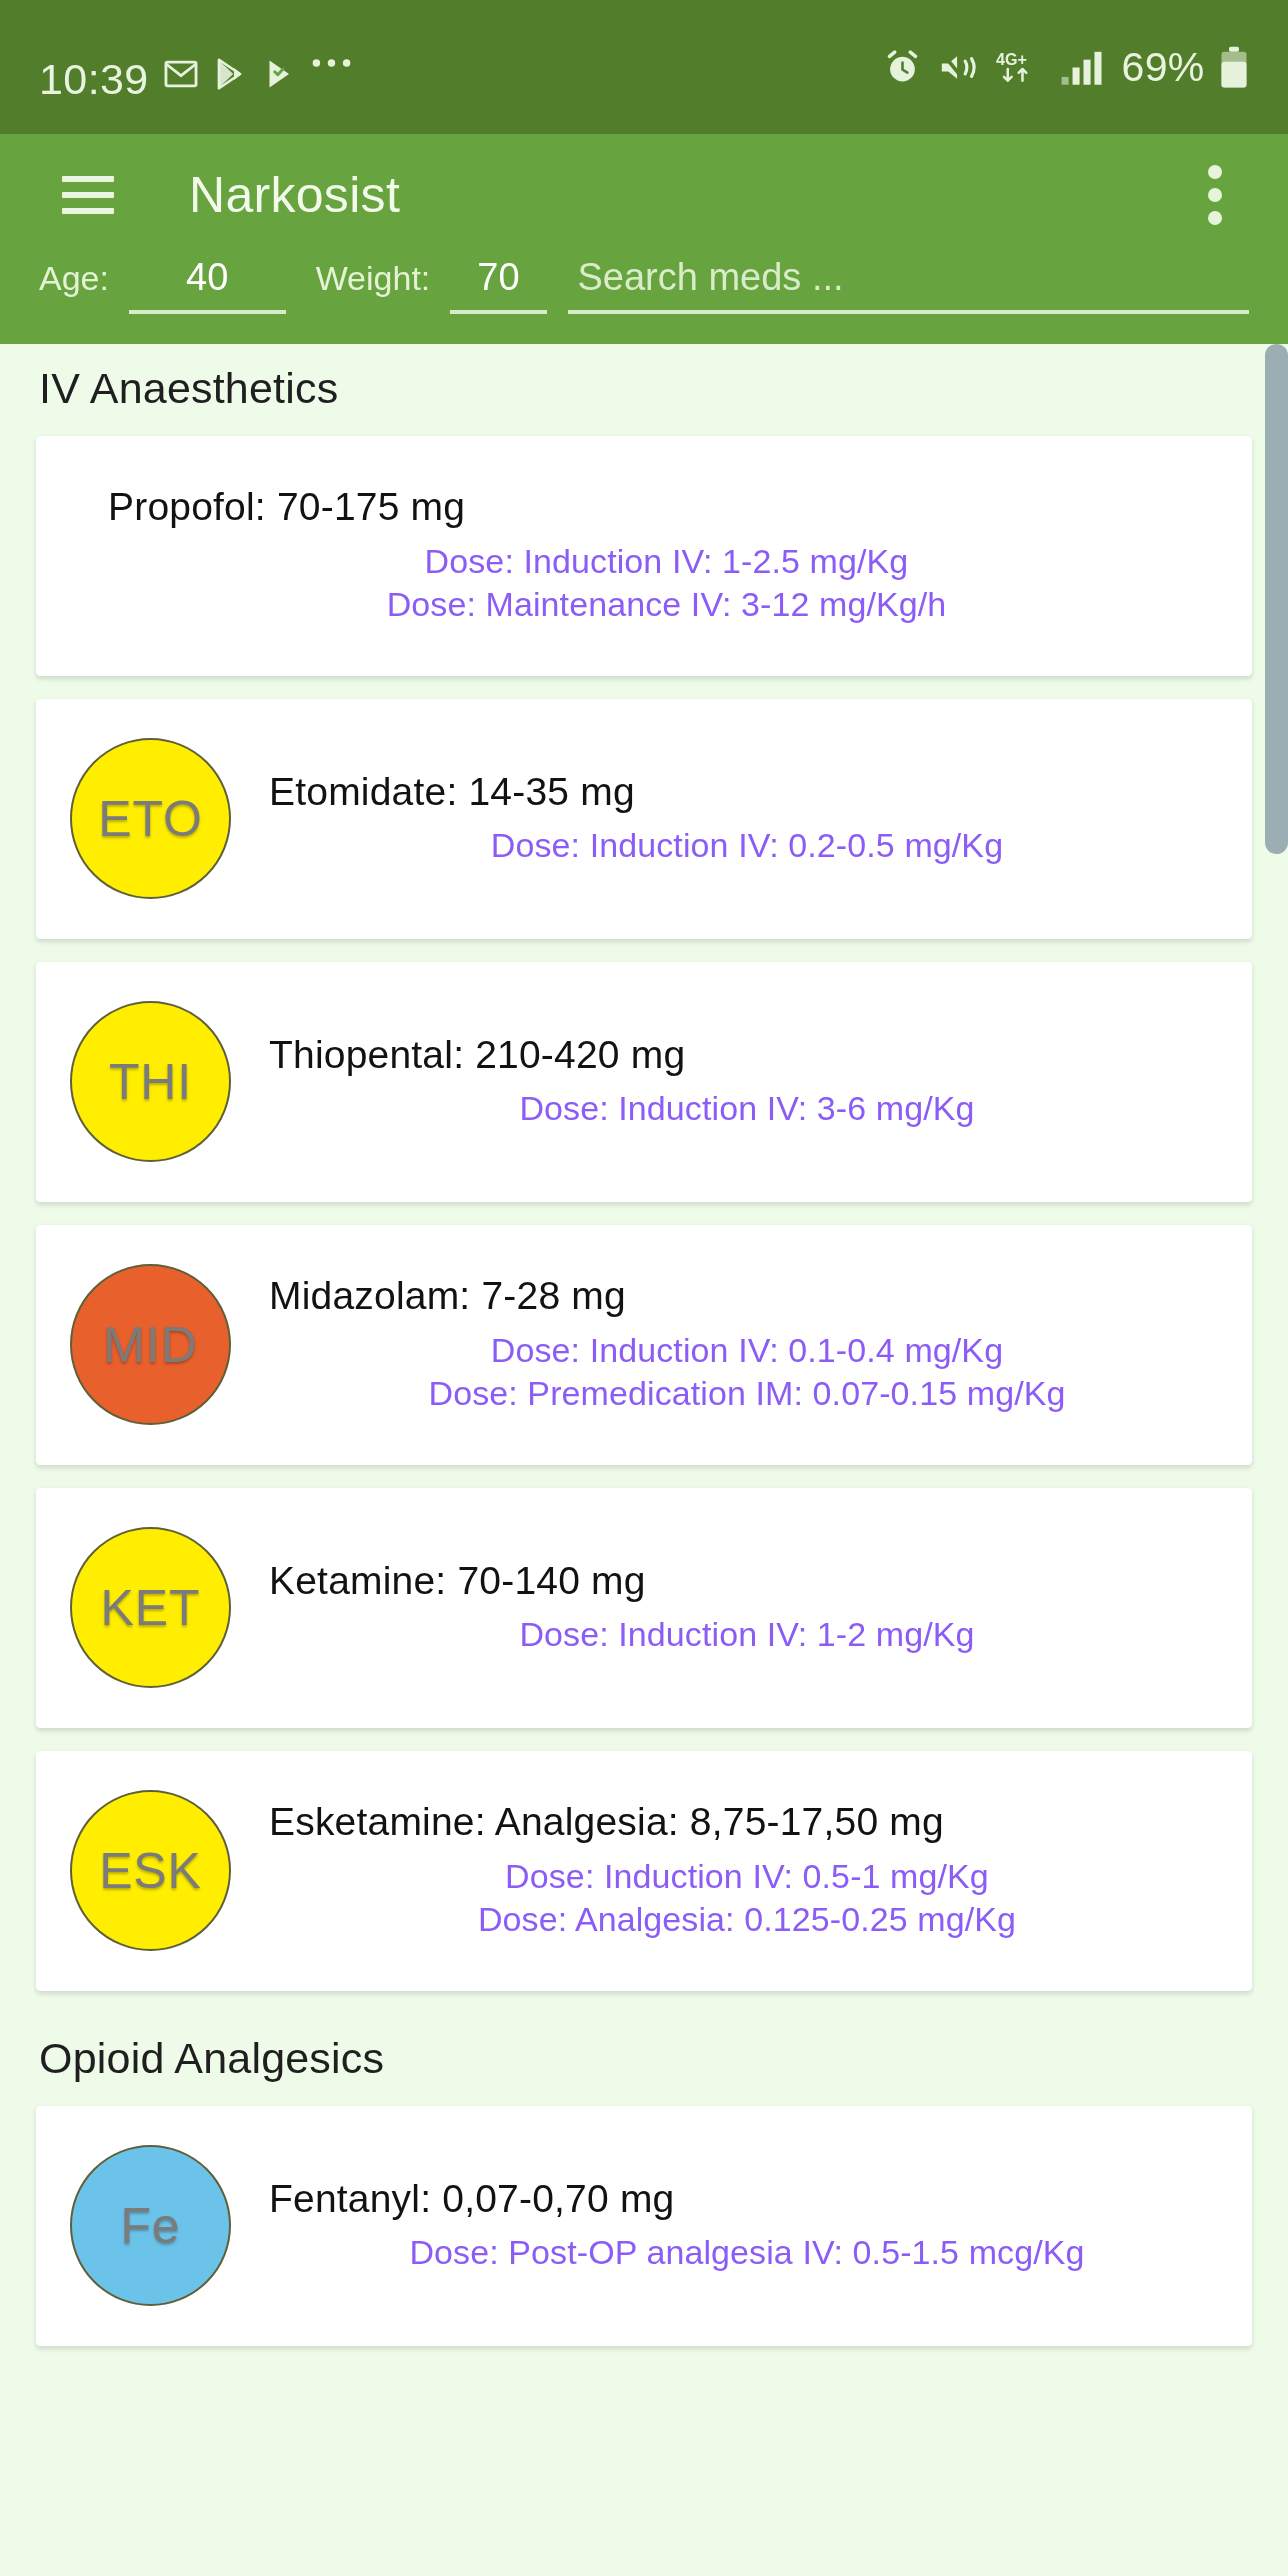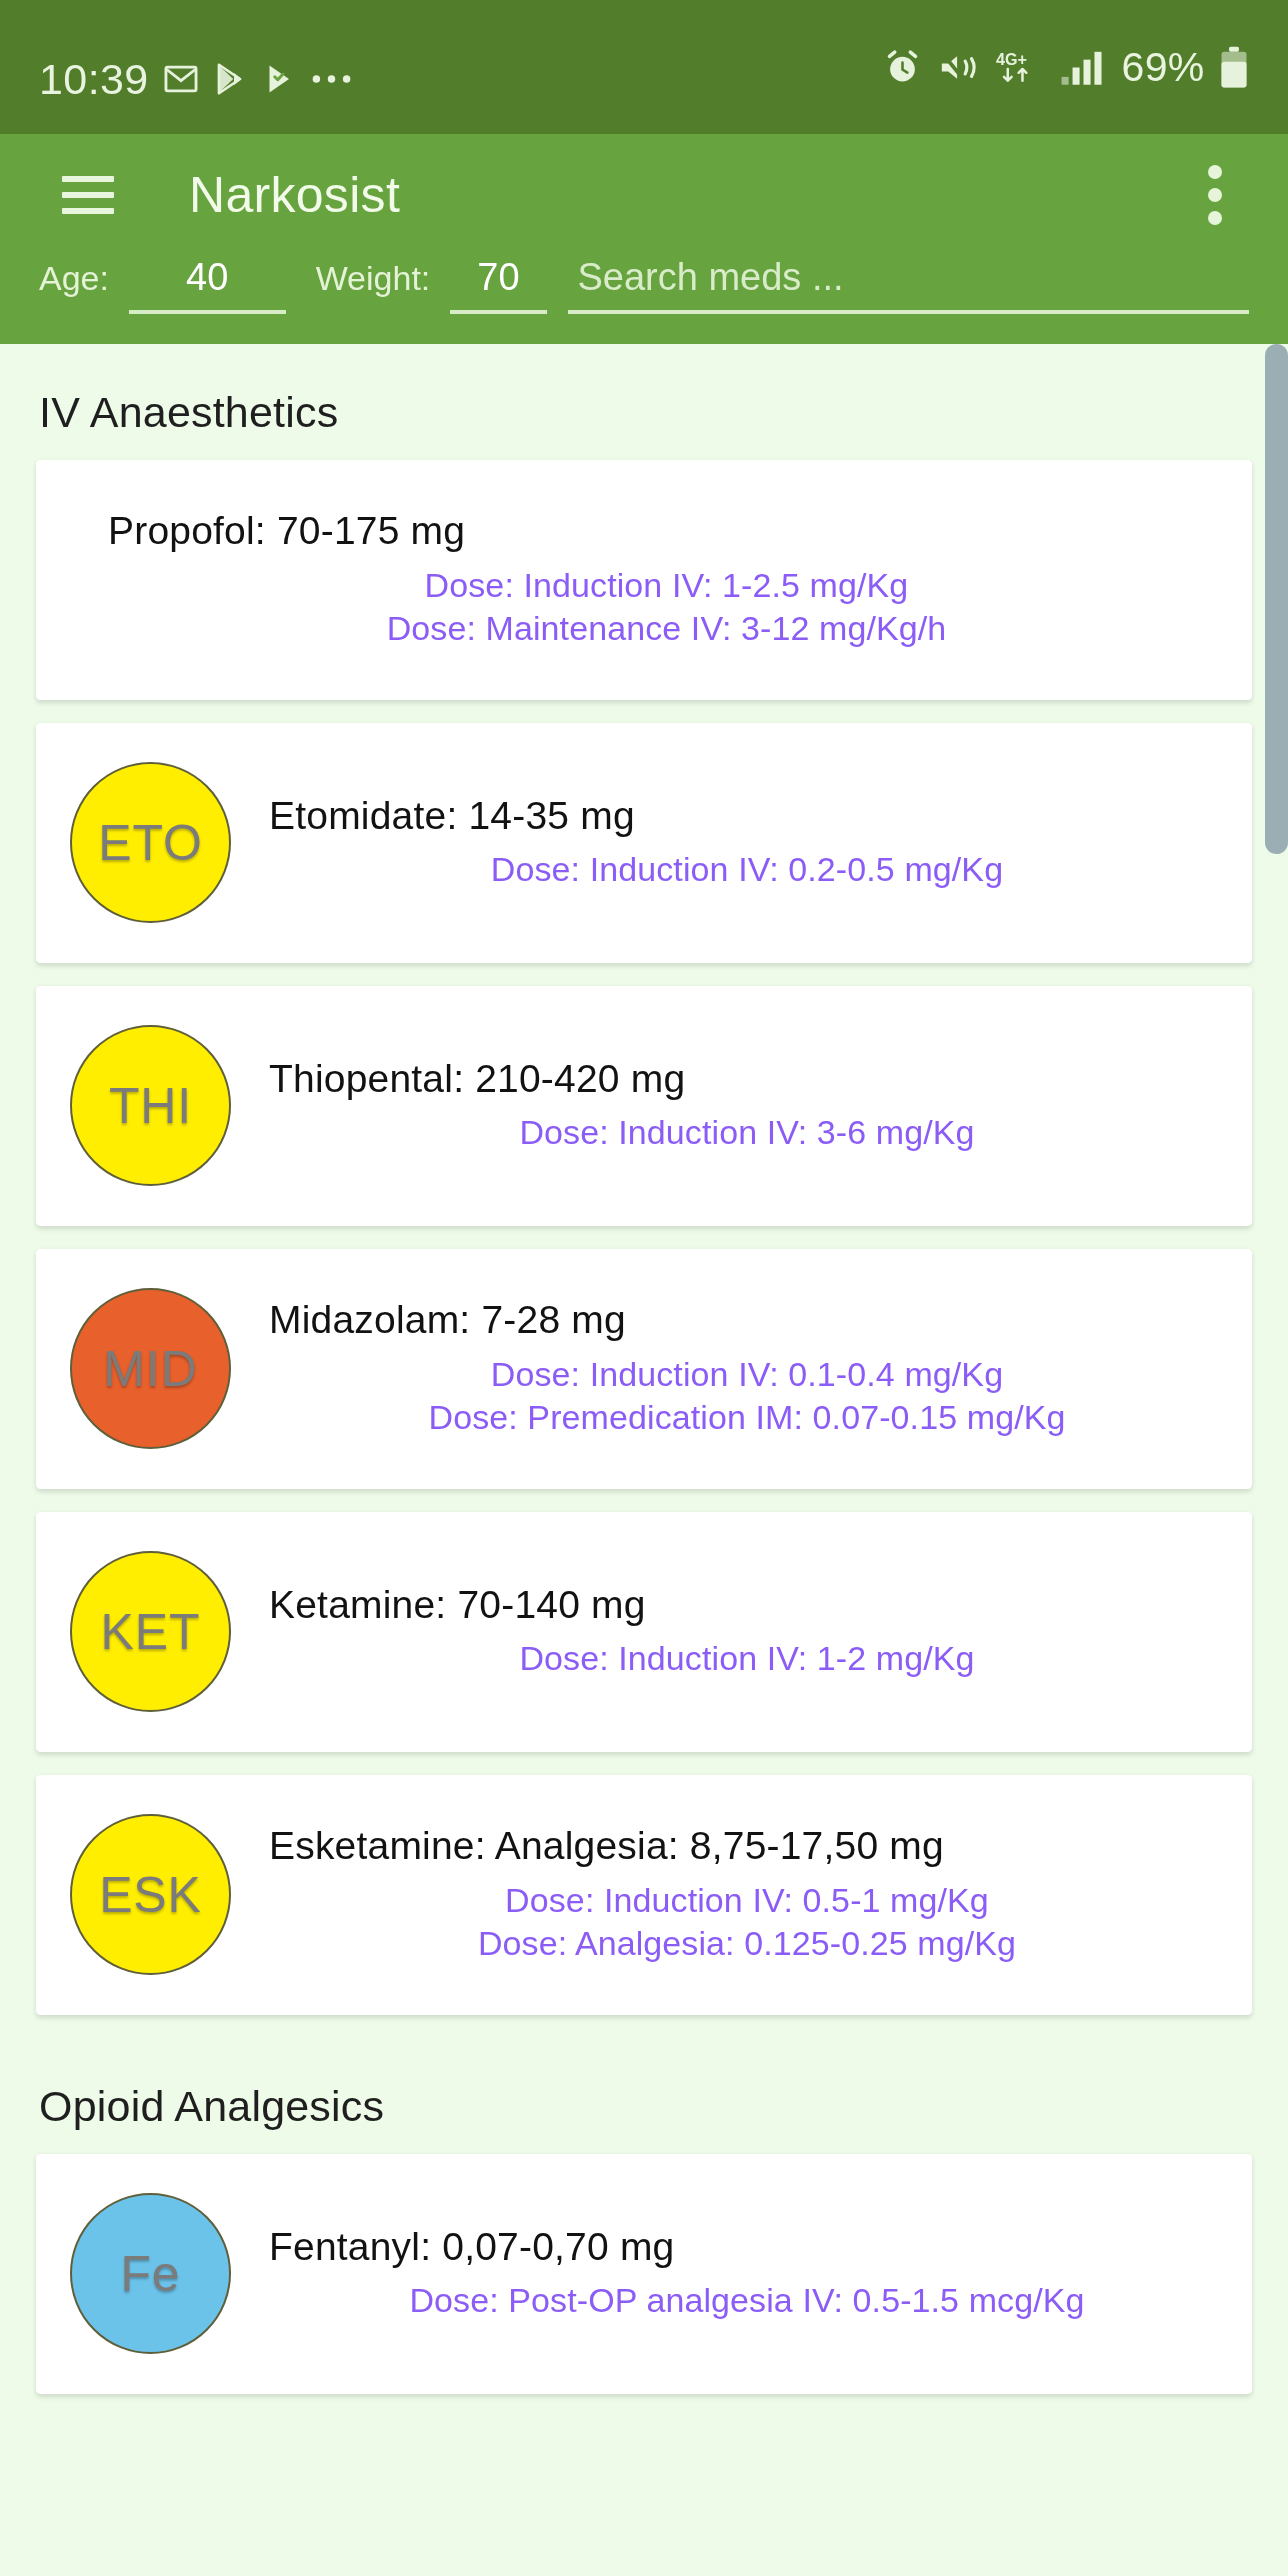--- a/index.html
+++ b/index.html
@@ -10,21 +10,21 @@
     overflow:hidden;
   }
 
   
   .status-bar{
     height:134px; background:#527d2b;
     display:flex; align-items:center;
     padding:0 39px;
     color:#e6f2dc;
   }
-  .sb-left{ display:flex; align-items:center; gap:13px; flex:0 0 auto;margin-top:24px; }
+  .sb-left{ display:flex; align-items:flex-start; gap:13px; flex:0 0 auto;margin-top:24px; }
   .sb-time{ font-size:43px; letter-spacing:0.4px; font-weight:400; color:#e9f4e0; }
   .sb-right{ display:flex; align-items:center; gap:14.3px; margin-left:auto; }
   .sb-batt-text{ font-size:41px; color:#e9f4e0; letter-spacing:0.4px;}
   .icn{ display:block; }
 
   
   .app-bar{
     background:#67a33e;
     padding:0 0 30px 0;
   }
@@ -81,21 +81,21 @@
 
   
   .content{
     position:relative;
     background:#eefbe9;
     height:2102px;
     overflow:hidden;
   }
   .section-title{
     font-size:43px; color:#1f1f1f;
-    padding:44px 39px 23px 39px;
+    padding:20px 39px 23px 39px;
     font-weight:400; letter-spacing:0.2px;
   }
   .card{
     background:#ffffff;
     margin:0 36px 23px 36px;
     border-radius:4.5px;
     box-shadow:0 2.7px 5.4px rgba(0,0,0,.13);
     display:flex; align-items:center;
     padding:30px 27px 30px 34px;
     min-height:240px;

